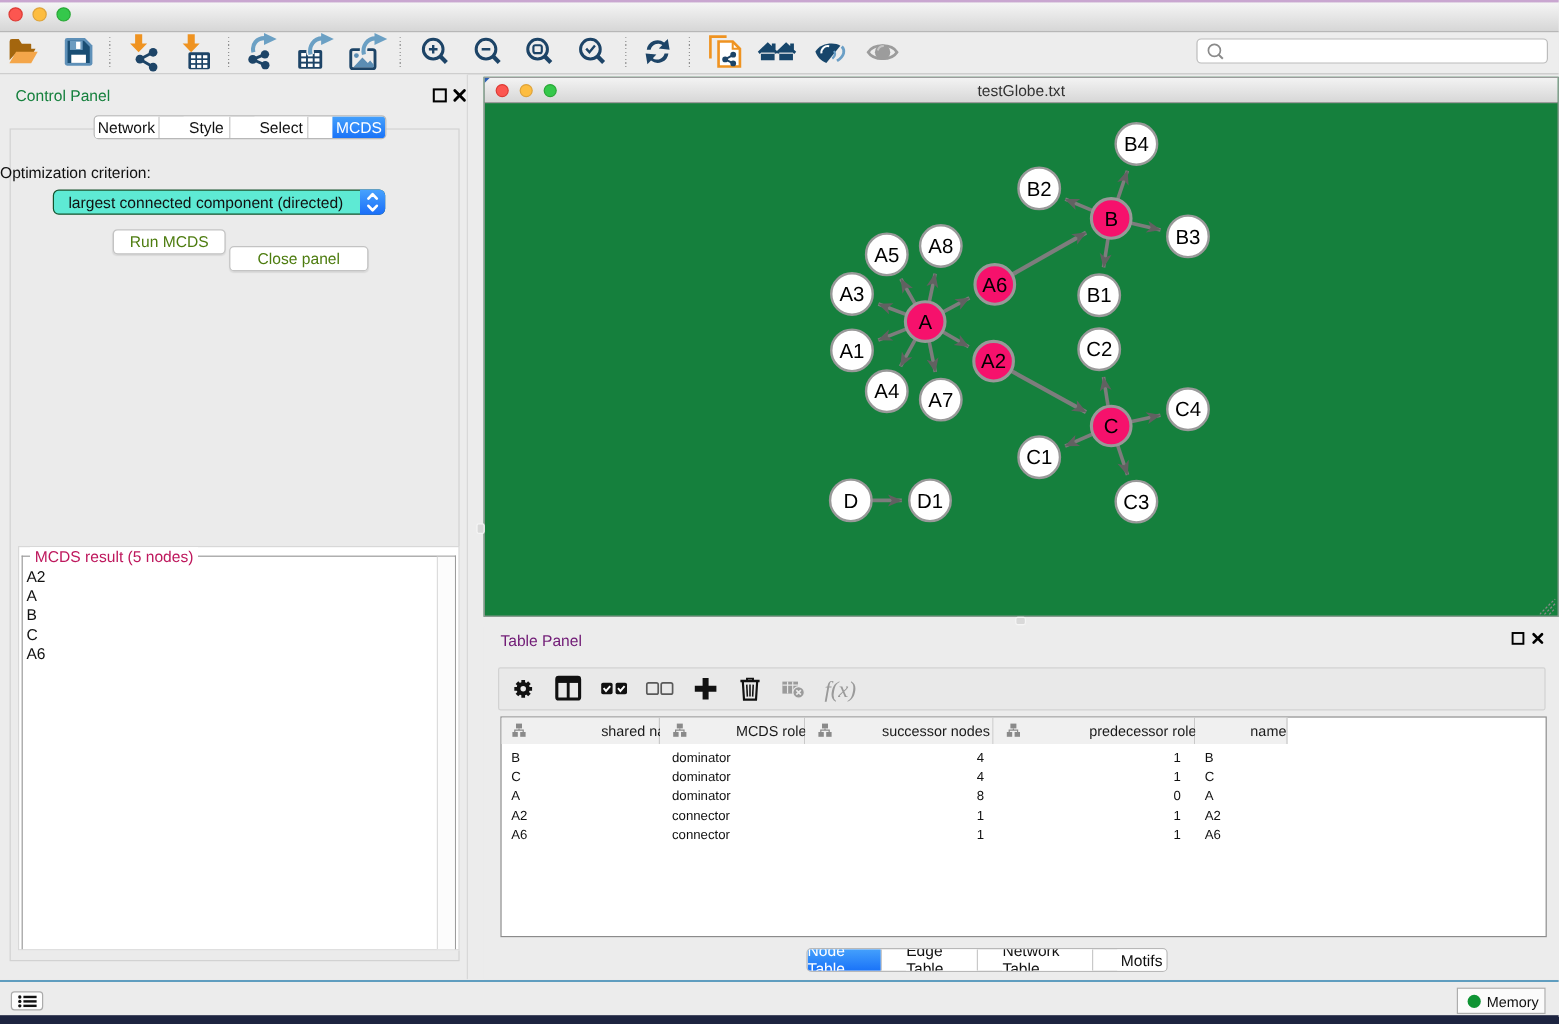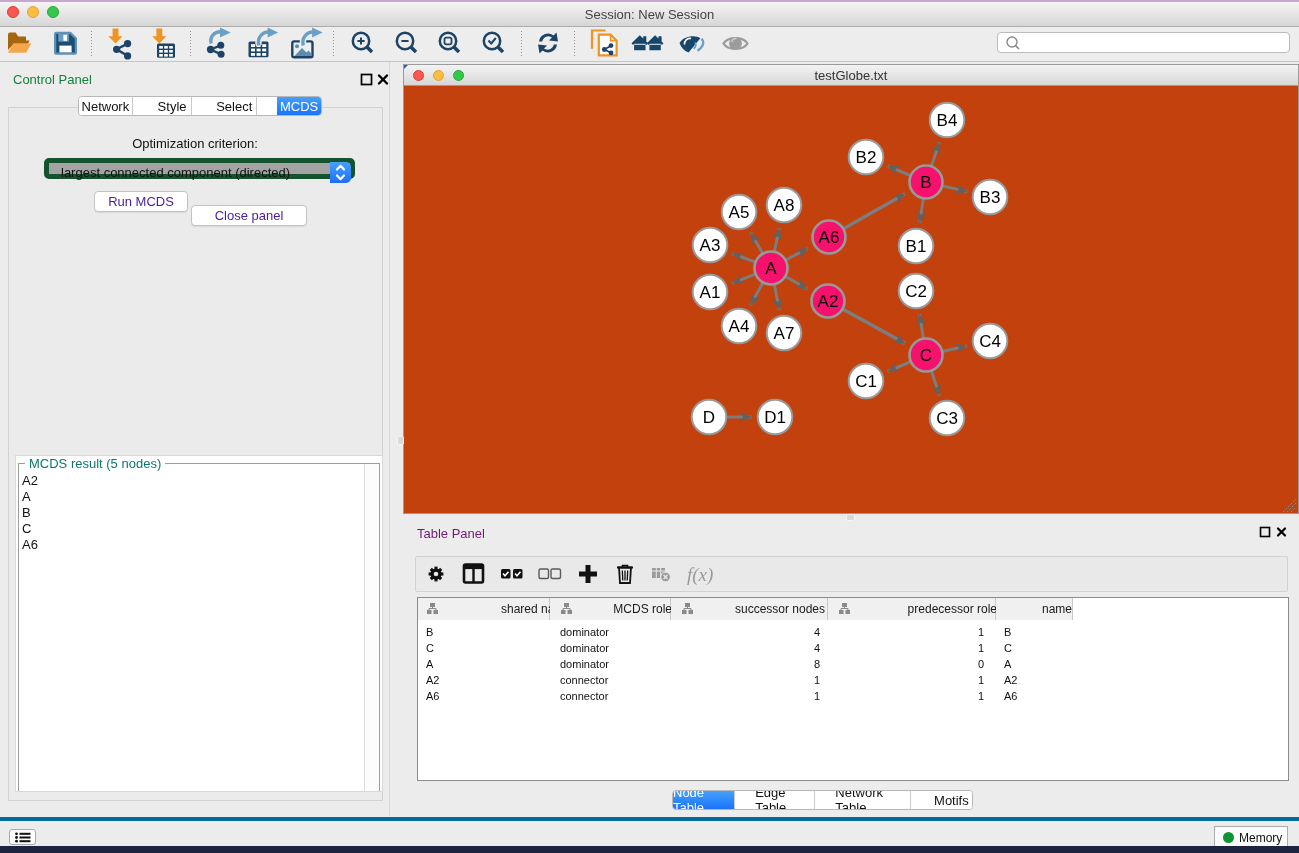--- a/index.html
+++ b/index.html
@@ -29,37 +29,37 @@
 
 
 #cpanel { left:0; top:62px; width:390px; height:754px; background:#ececec; border-right:1px solid #d8d8d8;}
 #cpanel-title { position:absolute; left:13px; top:10px; font-size:13px; color:#15803d; }
 #cp-box { position:absolute; left:8px; top:45px; width:375px; height:694px; border:1px solid #d2d2d2; background:#ebebeb; }
 .tabs { position:absolute; display:flex; height:20px; border:1px solid #b8b8b8; border-radius:4px; background:#fff; overflow:hidden; font-size:13px;gap:20px; }
 .tabs .tab { display:flex; align-items:center; justify-content:center; color:#111; border-right:1px solid #c9c9c9; background:#fff; }
 .tabs .tab:last-child { border-right:none; }
 .tabs .sel { background:linear-gradient(#44a0fc,#1a73f8); color:#fff; }
 #cp-tabs { left:78px; top:34px; width:244px; }
-#opt-label { position:absolute; left:0; top:74px; width:390px; text-align:center; font-size:13px; color:#111; }
-#combo { position:absolute; left:44px; top:96px; width:311px; height:21px; background:#a3a3a3; border:5px solid #14532d; border-radius:5px; }
+#opt-label { position:absolute; left:0; top:74px; width:390px; text-align:left; font-size:13px; color:#111; }
+#combo { position:absolute; left:44px; top:96px; width:277px; height:21px; background:#5eead4; border:1px solid #14532d; border-radius:5px; }
 #combo .ctext { position:absolute; left:12px; top:2px; font-size:13px; color:#111; }
 #combo .cap { position:absolute; right:-1px; top:-1px; width:21px; height:21px; border-radius:0 5px 5px 0;
   background:linear-gradient(#47a2fd,#1a6ef9); }
 .btn { position:absolute; height:21px; background:#fff; border:1px solid #c3c3c3; border-radius:4px;
-  font-size:13px; color:#4c1d95; text-align:center; line-height:19px; box-shadow:0 1px 1px rgba(0,0,0,0.08); }
+  font-size:13px; color:#4d7c0f; text-align:center; line-height:19px; box-shadow:0 1px 1px rgba(0,0,0,0.08); }
 #btn-run { left:94px; top:129px; width:94px; }
 #btn-close { left:191px; top:129px; width:116px;margin-top:14px; }
 #result-pane { position:absolute; left:15px; top:393px; width:368px; height:337px; background:#fff; border:1px solid #d8d8d8; }
 #fieldset { position:absolute; left:2px; top:7px; width:362px; height:328px; border:1px solid #9c9c9c; border-bottom:none;}
-#legend { position:absolute; left:6px; top:-8px; background:#fff; padding:0 4px; font-size:13px; color:#0f766e; }
+#legend { position:absolute; left:6px; top:-8px; background:#fff; padding:0 4px; font-size:13px; color:#be185d; }
 #rscroll { position:absolute; right:3px; top:8px; width:15px; height:327px; background:#fcfcfc; border-left:1px solid #dcdcdc; }
 #rlist { position:absolute; left:6px; top:17px; font-size:13px; color:#111; line-height:16px; }
 
 
-#netwin { left:403px; top:64px; width:896px; height:450px; background:#c2410c; border:1px solid #9b9b9b; }
+#netwin { left:403px; top:64px; width:896px; height:450px; background:#15803d; border:1px solid #9b9b9b; }
 #net-titlebar { position:absolute; left:0; top:0; width:100%; height:21px;
   background:linear-gradient(#f3f3f3,#d7d7d7); border-bottom:1px solid #9b9b9b; }
 #net-titlebar .title { width:100%; text-align:center; font-size:13px; color:#333; margin-top:3px; }
 .slight { position:absolute; width:11px; height:11px; border-radius:50%; top:5px; }
 #nl-red { left:9px;  background:#fc5650; border:1px solid #dd3b35; }
 #nl-yel { left:29px; background:#fdbd40; border:1px solid #dea33a; }
 #nl-grn { left:49px; background:#35c84b; border:1px solid #2aa837; }
 #corner-tri { position:absolute; left:0px; top:0px; width:0; height:0; border-left:4px solid #2d61b4; border-bottom:4px solid transparent; }
 
 
@@ -69,30 +69,29 @@
 #tbl { position:absolute; left:14px; top:75px; width:872px; height:184px; background:#fff; border:1px solid #8b8b8b; }
 #tbl-header { position:absolute; left:0; top:0; width:100%; height:22px; }
 .hcell { position:absolute; top:0; height:22px; background:#f0f0f0; border-right:1px solid #c9c9c9; }
 .hlabel { position:absolute; top:4px; width:100%; text-align:right; font-size:12px; color:#1a1a1a; }
 .trow { position:absolute; font-size:11px; color:#111; }
 
 
 #bot-tabs { left:672px; top:790px; width:301px; }
 
 
-#statusbar { left:0; top:817px; width:1299px; height:29px; background:#ececec; border-top:4px solid #0369a1; }
+#statusbar { left:0; top:817px; width:1299px; height:29px; background:#ececec; border-top:1px solid #0369a1; }
 #list-btn { position:absolute; left:9px; top:8px; width:27px; height:16px; background:#fdfdfd; border:1px solid #ababab; border-radius:3px; }
 #mem-btn { position:absolute; left:1214px; top:5px; width:74px; height:22px; background:#fbfbfb; border:1px solid #adadad; font-size:12px; color:#111; }
 #mem-dot { position:absolute; left:8px; top:5px; width:11px; height:11px; border-radius:50%; background:#0f9434; }
 #mem-txt { position:absolute; left:24px; top:4px; }
 </style>
 </head>
 <body>
 <div class="abs" id="titlebar">
-  <div class="title">Session: New Session</div>
   <span class="light" id="l-red"></span>
     <span class="light" id="l-yel"></span>
     <span class="light" id="l-grn"></span>
 </div>
 <div class="abs" id="wp-top"></div>
 
 <div class="abs" id="toolbar">
   <span class="tsep" style="left:91px"></span>
   <span class="tsep" style="left:190px"></span>
   <span class="tsep" style="left:333px"></span>

